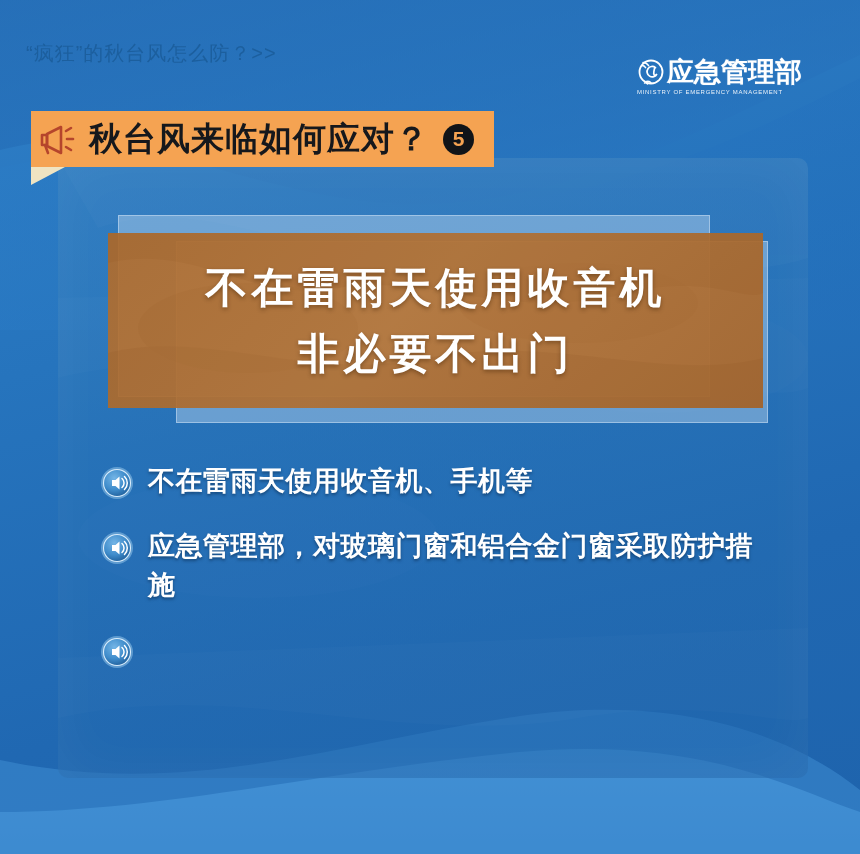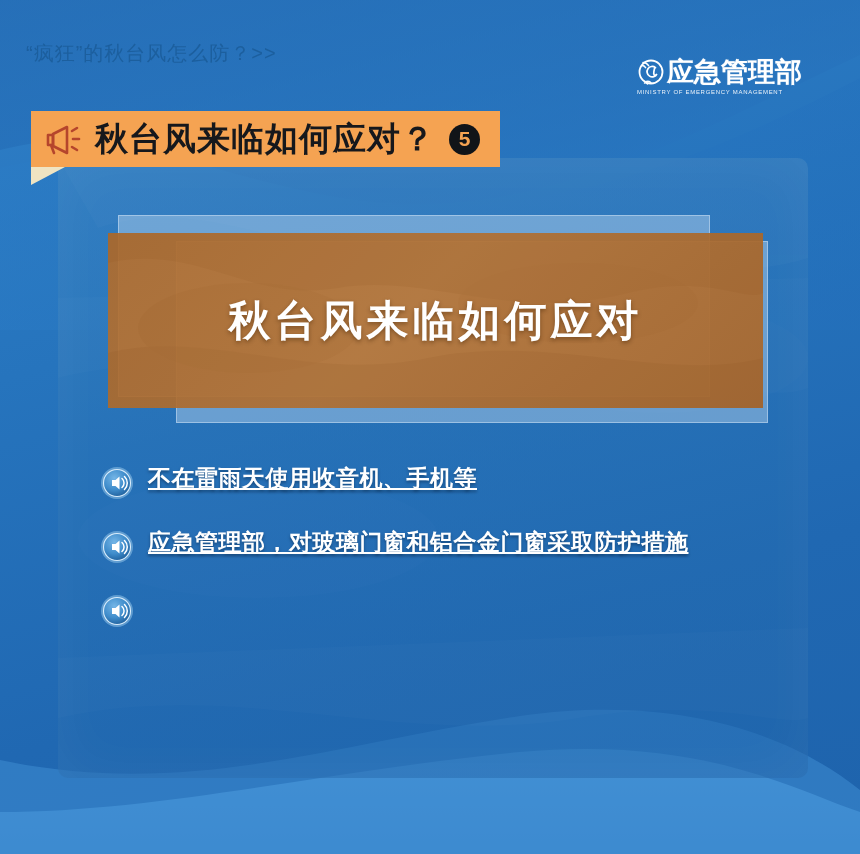--- a/index.html
+++ b/index.html
@@ -89,21 +89,21 @@
     inset: 0;
     opacity: 0.30;
   }
 
   
   .banner {
     position: absolute;
     left: 31px;
     top: 111px;
     height: 56px;
-    padding: 0 20px 0 12px;
+    padding: 0 20px 0 6px;
     display: flex;
     align-items: center;
     gap: 12px;
     background: #f5a352;
     z-index: 8;
   }
   .banner-fold {
     position: absolute;
     left: 31px;
     top: 167px;
@@ -190,28 +190,27 @@
     align-items: flex-start;
     gap: 14px;
     margin-bottom: 26px;
   }
   .bullet-icon {
     width: 34px; height: 34px;
     flex: 0 0 auto;
     margin-top: 4px;
   }
   .bullet-text {
-    font-size: 23px;
+    font-size: 27px;
     font-weight: bold;
     color: #ffffff;
     line-height: 1.45;
     letter-spacing: 0.5px;
     text-shadow: 0 2px 3px rgba(10,40,75,0.55);
     font-family: "Liberation Sans", "DejaVu Sans", sans-serif;
-    text-decoration: underline;
   }
 </style>
 </head>
 <body>
 
 <div id="poster">
 
   <svg class="wave-layer" viewBox="0 0 860 854" preserveAspectRatio="none">
     <defs>
       <linearGradient id="gTop" x1="0" y1="0" x2="1" y2="1">
@@ -282,21 +281,22 @@
   <div class="headline-wrap">
     <div class="frame frame-a"></div>
     <div class="frame frame-b"></div>
     <div class="headline-panel">
       <svg style="position:absolute;inset:0;opacity:0.22" viewBox="0 0 655 175" preserveAspectRatio="none">
         <path d="M0,30 C90,10 140,70 230,55 C320,40 400,90 520,60 C600,40 640,70 655,60 L655,0 L0,0 Z" fill="#8a4f1c" opacity="0.5"></path>
         <path d="M0,120 C100,95 200,150 320,125 C440,100 560,150 655,125 L655,175 L0,175 Z" fill="#7d4718" opacity="0.45"></path>
         <ellipse cx="140" cy="95" rx="110" ry="45" fill="#8f5421" opacity="0.4"></ellipse>
         <ellipse cx="470" cy="70" rx="120" ry="40" fill="#935723" opacity="0.35"></ellipse>
       </svg>
-      <div class="headline-line">秋台风来临如何应对</div>
+      <div class="headline-line">不在雷雨天使用收音机</div>
+      <div class="headline-line">非必要不出门</div>
     </div>
   </div>
 
   <div class="bullets">
 
     <div class="bullet">
       <span class="bullet-icon">
         <svg viewBox="0 0 34 34" width="34" height="34">
           <defs>
             <radialGradient id="bg1" cx="40%" cy="32%" r="72%">

